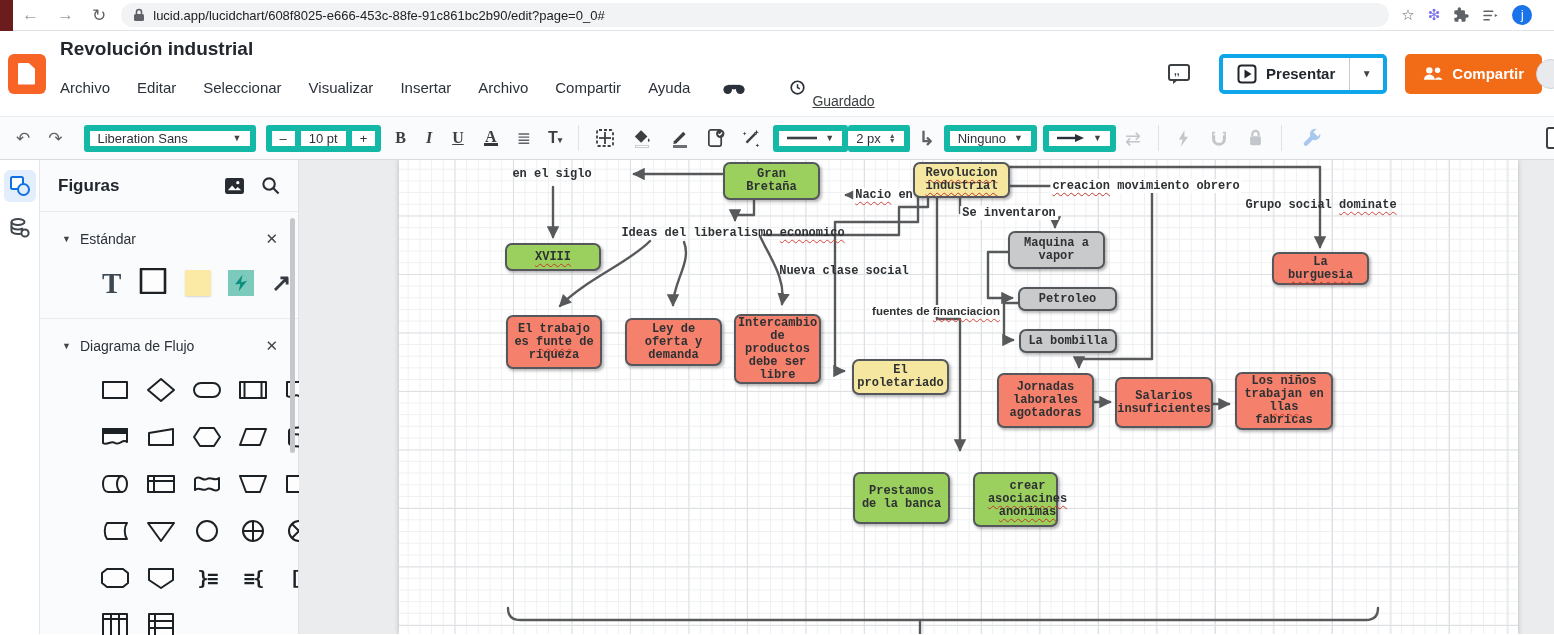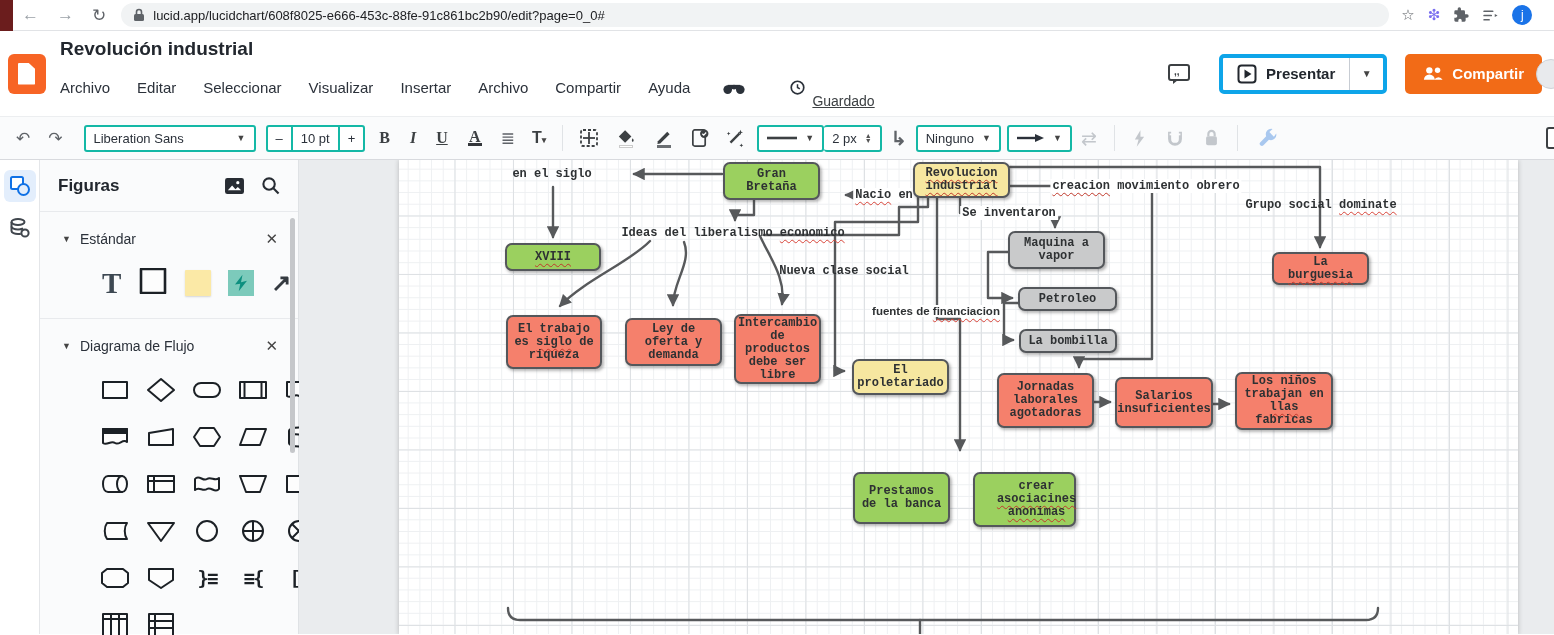--- a/index.html
+++ b/index.html
@@ -41,21 +41,21 @@
   .share-btn { display:flex; align-items:center; gap:9px; height:40px; padding:0 18px; background:#f26b17; border:none;
     border-radius:5px; color:#fff; font-size:15px; font-weight:700; }
   .partial-avatar { position:absolute; right:-12px; top:28px; width:30px; height:30px; border-radius:50%; background:#e8eaed; border:1px solid #cfd3d8; }
 
   
   .toolbar { height:44px; background:#fafbfc; border-top:1px solid #eceef0; border-bottom:1px solid #d8dade;
     display:flex; align-items:center; font-size:13px; color:#3c4043; }
   .tb-ic { margin:0 9px; font-size:17px; color:#5f6368; }
   .tb-ic.light { color:#c3c7cc; }
   .tb-group { display:flex; align-items:center; }
-  .tb-box { height:27px; background:#fff; border:2px solid #14b8a6; border-radius:3px;
+  .tb-box { height:27px; background:#fff; border:6px solid #14b8a6; border-radius:3px;
     display:flex; align-items:center; padding:0 8px; gap:8px; color:#2b313a; }
   .tb-caret { font-size:9px; color:#444; }
   .tb-divider { width:1px; height:26px; background:#e0e3e6; margin:0 8px; }
   .fmt { font-family:"Liberation Serif", serif; font-size:16px; font-weight:700; margin:0 10px; color:#3c4043; }
   .fmt.it { font-style:italic; }
   .fmt.un { text-decoration:underline; }
   .colorable { display:flex; flex-direction:column; align-items:center; line-height:11px; margin:0 10px; }
   .colorable .bar { width:14px; height:3px; margin-top:1px; }
   .stepper { display:flex; flex-direction:column; font-size:7px; line-height:5px; color:#555; }
 
@@ -506,21 +506,21 @@
         </div>
         <div class="node yellow" style="left: 614px; top: 2px; width: 97px; height: 36px;">
           <div><span class="u sp">Revolucion</span></div>
           <div><span class="u sp">industrial</span></div>
         </div>
         <div class="node green" style="left: 206px; top: 83px; width: 96px; height: 28px;">
           <div><span class="u sp">XVIII</span></div>
         </div>
         <div class="node red" style="left: 207px; top: 155px; width: 96px; height: 54px;">
           <div>El trabajo</div>
-          <div>es <span class="u sp">siglo</span> de</div>
+          <div>es <span class="u sp">funte</span> de</div>
           <div>riqueza</div>
         </div>
         <div class="node red" style="left: 326px; top: 158px; width: 97px; height: 48px; text-align: center;">
           <div>Ley de</div>
           <div>oferta y</div>
           <div>demanda</div>
         </div>
         <div class="node red" style="left: 435px; top: 154px; width: 87px; height: 70px;">
           <div>Intercambio</div>
           <div>de</div>
@@ -558,21 +558,21 @@
         <div class="node red" style="left: 936px; top: 212px; width: 98px; height: 58px;">
           <div>Los niños</div>
           <div>trabajan en</div>
           <div><span class="u sp">llas</span></div>
           <div>fabricas</div>
         </div>
         <div class="node green" style="left: 554px; top: 312px; width: 97px; height: 52px;">
           <div>Prestamos</div>
           <div>de la banca</div>
         </div>
-        <div class="node green" style="left: 674px; top: 312px; width: 103px; height: 55px; padding-left: 24px;">
+        <div class="node green" style="left: 674px; top: 312px; width: 85px; height: 55px; padding-left: 24px;">
           <div>crear</div>
           <div><span class="u sp">asociacines</span></div>
           <div><span class="u sp">anonimas</span></div>
         </div>
         <div class="elabel" style="left: 253px; top: 14px;">en el siglo</div>
         <div class="elabel bg" style="left: 585px; top: 35px;"><span class="sp">Nacio</span> en</div>
         <div class="elabel" style="left: 434px; top: 73px;">Ideas del liberalismo <span class="sp">economico</span></div>
         <div class="elabel" style="left: 545px; top: 111px;">Nueva clase social</div>
         <div class="elabel bg" style="left: 710px; top: 53px;">Se inventaron</div>
         <div class="elabel bg" style="left: 847px; top: 26px;"><span class="u sp">creacion</span> movimiento obrero</div>

